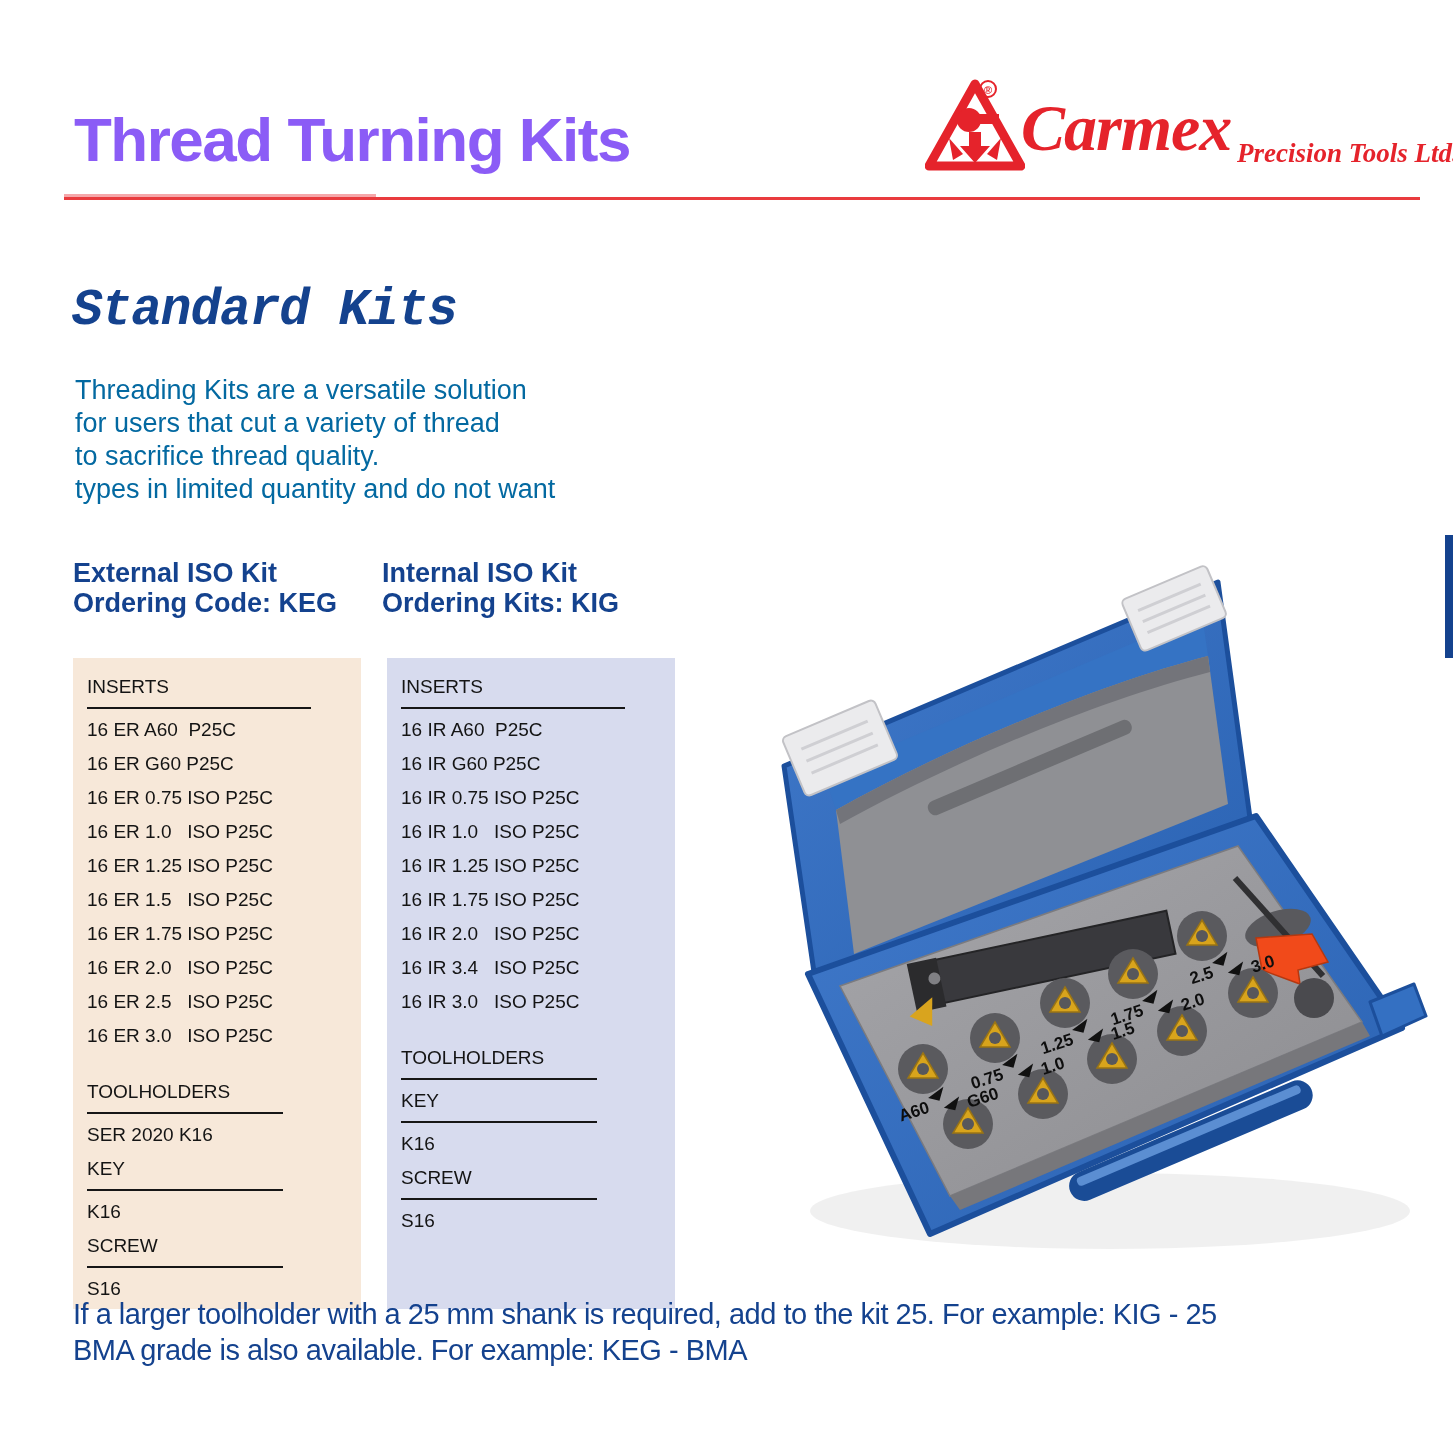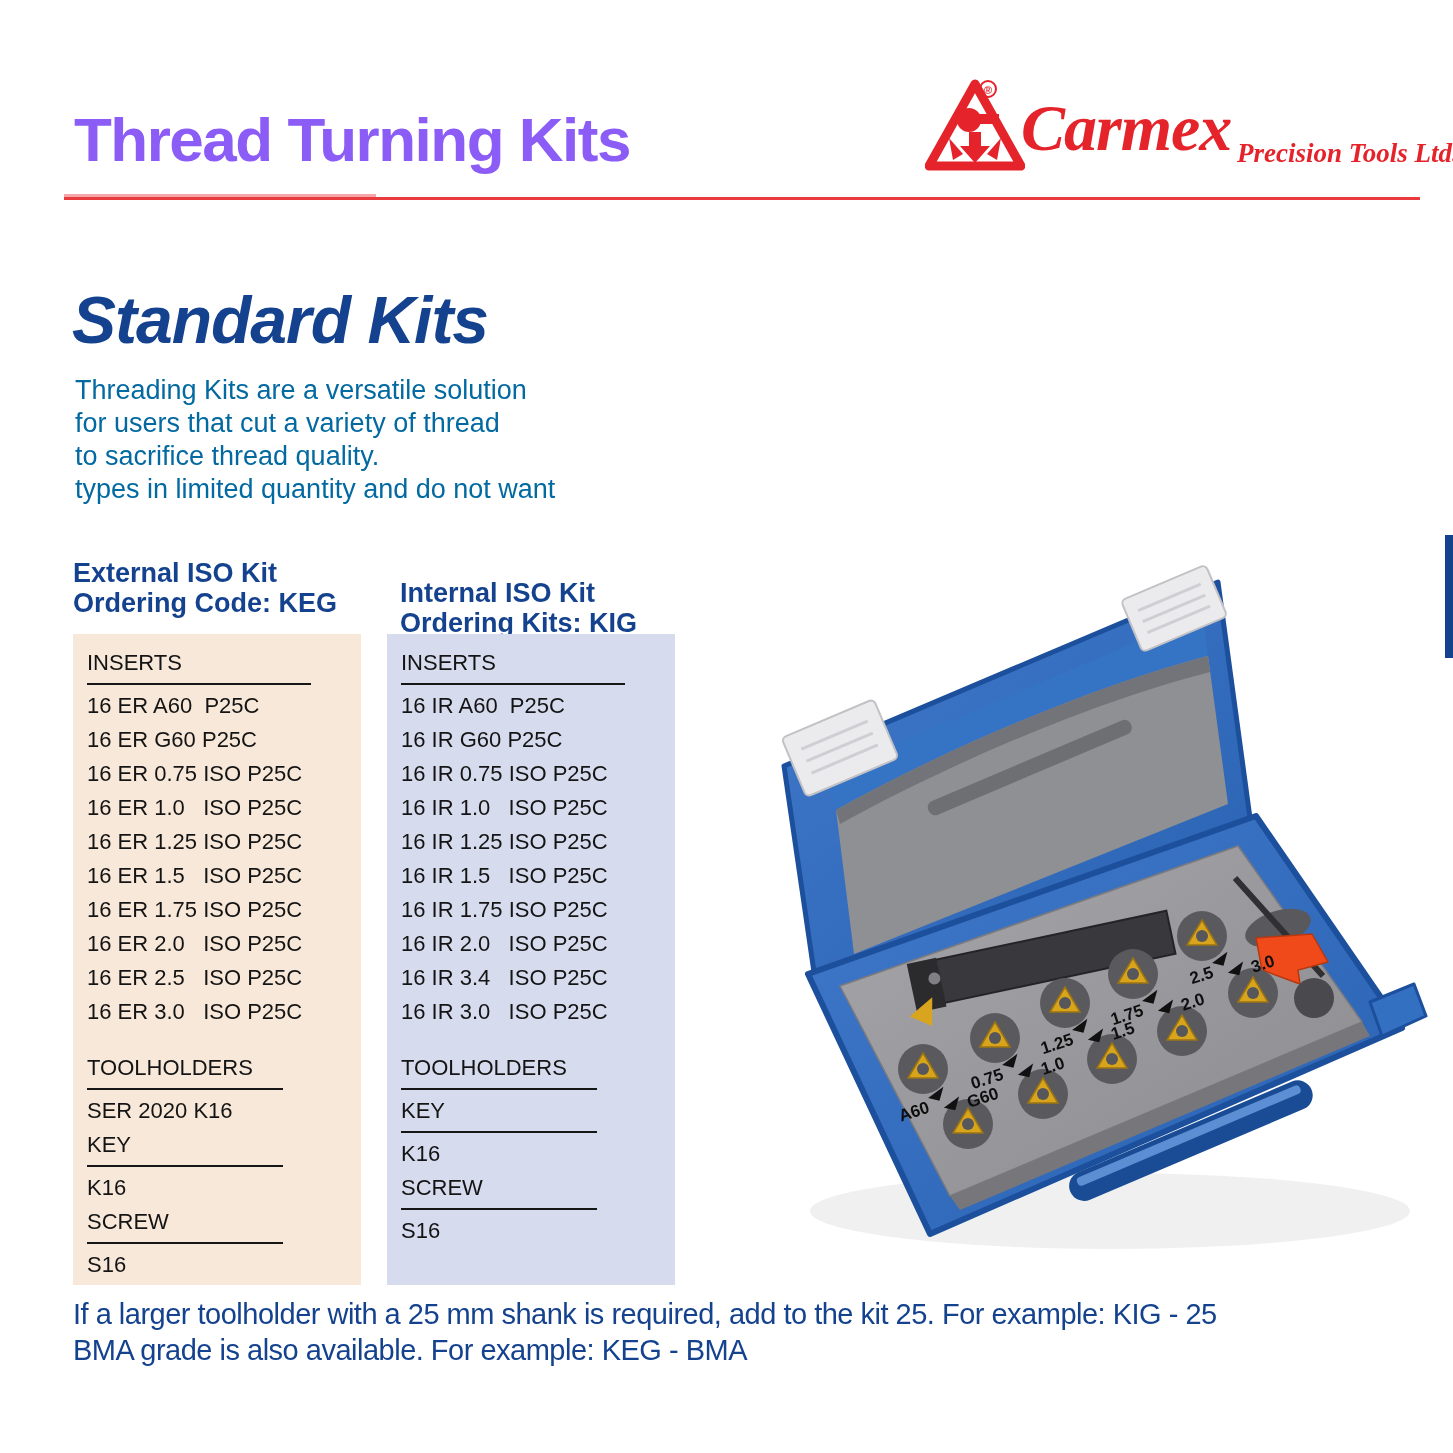--- a/index.html
+++ b/index.html
@@ -13,31 +13,31 @@
   .title-rule-accent{position:absolute;left:64px;top:194px;width:312px;height:4px;background:#f5a7aa;}
 
   .brand{position:absolute;left:925px;top:72px;width:510px;height:120px;}
   .brand-logo{position:absolute;left:0;top:4px;}
   .brand-name{position:absolute;left:96px;top:18px;font-family:"Liberation Serif", serif;
               font-style:italic;font-weight:bold;font-size:66px;color:#e5232b;letter-spacing:-1px;}
   .brand-tagline{position:absolute;left:312px;top:66px;font-family:"Liberation Serif", serif;
               font-style:italic;font-weight:bold;font-size:27px;color:#e5232b;white-space:nowrap;}
 
   
-  .section-title{position:absolute;left:72px;top:282px;font-size:66px;font-weight:bold;
-                 font-style:italic;color:#14428e;letter-spacing:-1px;}
+  .section-title{position:absolute;left:72px;top:282px;font-size:51px;font-weight:bold;
+                 font-style:italic;color:#14428e;letter-spacing:-1px;font-family:Liberation Mono, monospace;}
   .intro{position:absolute;left:75px;top:374px;font-size:27px;line-height:33px;color:#0369a1;}
 
   
   .kit-header{position:absolute;top:558px;font-size:27px;line-height:30px;font-weight:bold;color:#14428e;}
   .kit-header.ext{left:73px;}
-  .kit-header.int{left:400px;margin-top:20px;}
-
-  .kit-table{position:absolute;top:634px;height:651px;width:288px;padding:12px 8px 0 14px;
-             box-sizing:border-box;font-size:22px;color:#141414;}
+  .kit-header.int{left:382px;}
+
+  .kit-table{position:absolute;top:658px;height:651px;width:288px;padding:12px 8px 0 14px;
+             box-sizing:border-box;font-size:19px;color:#141414;}
   .kit-table.ext{left:73px;background:#f7e8d9;}
   .kit-table.int{left:387px;background:#d7dbee;}
   .t-label{line-height:34px;white-space:pre;}
   .row{line-height:34px;white-space:pre;}
   .rule{height:0;border-top:2px solid #161616;margin:3px 0 4px 0;width:196px;}
   .rule-wide{width:224px;}
   .gap-top{margin-top:22px;}
 
   
   .notes{position:absolute;left:73px;top:1296px;font-size:29px;line-height:36px;color:#14428e;
@@ -114,21 +114,20 @@
   </div>
 
   <div class="kit-table int">
     <div class="t-label">INSERTS</div>
     <div class="rule rule-wide"></div>
     <div class="row">16 IR A60  P25C</div>
     <div class="row">16 IR G60 P25C</div>
     <div class="row">16 IR 0.75 ISO P25C</div>
     <div class="row">16 IR 1.0   ISO P25C</div>
     <div class="row">16 IR 1.25 ISO P25C</div>
-    <div class="row">16 IR 1.5   ISO P25C</div>
     <div class="row">16 IR 1.75 ISO P25C</div>
     <div class="row">16 IR 2.0   ISO P25C</div>
     <div class="row">16 IR 3.4   ISO P25C</div>
     <div class="row">16 IR 3.0   ISO P25C</div>
     <div class="t-label gap-top">TOOLHOLDERS</div>
     <div class="rule"></div>
     <div class="t-label">KEY</div>
     <div class="rule"></div>
     <div class="row">K16</div>
     <div class="t-label">SCREW</div>

